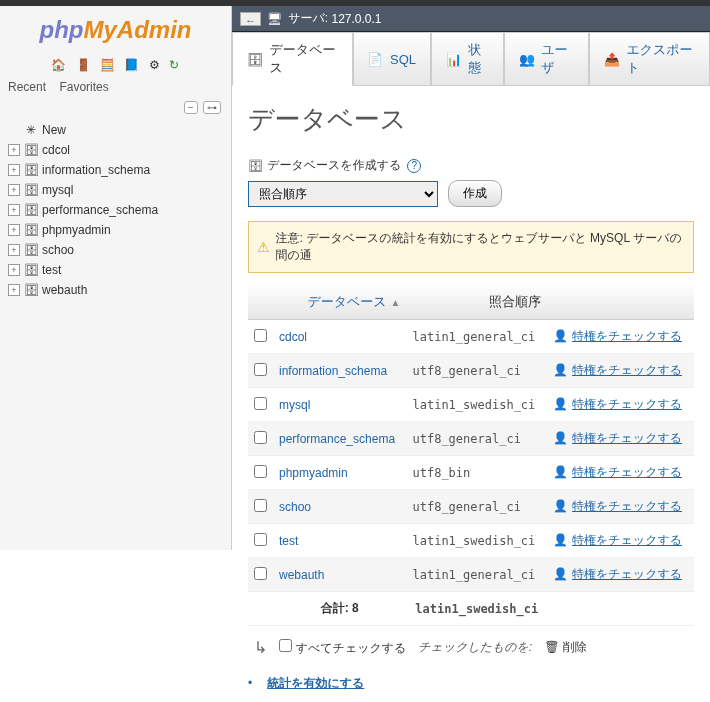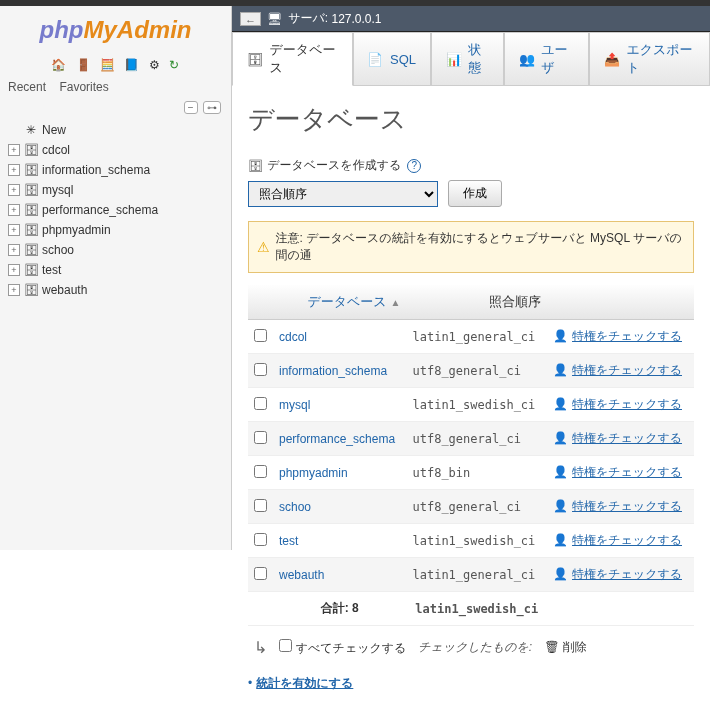--- a/index.html
+++ b/index.html
@@ -32,21 +32,21 @@
 .maintab .ticon{margin-right:6px;font-size:13px}
 .content{padding:16px}
 h1.page-title{font-size:26px;font-weight:normal;color:#555;margin-bottom:20px}
 .create-box{margin-bottom:14px}
 .create-label{margin-bottom:6px;display:flex;align-items:center}
 .create-label .db-icon{margin-right:4px}
 .help-icon{margin-left:6px;color:#2266aa;border:1px solid #2266aa;border-radius:50%;width:14px;height:14px;display:inline-flex;align-items:center;justify-content:center;font-size:10px}
 .create-inputs{display:flex;gap:10px;align-items:center}
 .create-inputs input[type=text]{border:1px solid #aaa;padding:4px 6px;width:160px;font-size:12px}
 .create-inputs select{border:1px solid #2266aa;padding:4px 6px;width:190px;font-size:12px}
-.btn{border:1px solid #aaa;background:linear-gradient(#fefefe,#e0e0e0);padding:4px 14px;border-radius:3px;cursor:pointer;font-size:12px}
+.btn{border:1px solid #aaa;background:linear-gradient(#fefefe,#e0e0e0);padding:4px 14px;border-radius:10px;cursor:pointer;font-size:12px}
 .notice{border:1px solid #e6c373;background:#fff8e1;padding:8px;display:flex;align-items:center;margin-bottom:12px}
 .notice .warn-icon{color:#e6a500;margin-right:6px;font-size:14px}
 .dbtable{width:100%;border-collapse:collapse}
 .dbtable th{background:linear-gradient(#fefefe,#e6e6e6);border-bottom:1px solid #ccc;padding:8px 6px;text-align:right;font-weight:normal;font-size:13px}
 .dbtable th a{color:#2266aa;text-decoration:none}
 .sort-icon{color:#888;font-size:10px;margin-left:4px}
 .dbtable td{padding:8px 6px;border-bottom:1px solid #eee}
 .dbtable tr.odd td{background:#f5f5f5}
 .db-link{color:#2266aa;text-decoration:none}
 .collation{font-family:monospace;color:#555;}
@@ -254,17 +254,17 @@
         </tfoot>
       </table>
 
       <div class="footer-actions">
         <span class="arrow-up">↳</span>
         <label><input type="checkbox" style=""> <span>すべてチェックする</span></label>
         <span style="font-style:italic;color:#555">チェックしたものを:</span>
         <span><span>🗑</span> <span>削除</span></span>
       </div>
       <div style="padding:6px 0">
-        <span class="li-dot">•</span><a href="#" class="bullet-link" style="margin-left:0">統計を有効にする</a>
+        <span class="li-dot">•</span><a href="#" class="bullet-link" style="margin-left:11px">統計を有効にする</a>
       </div>
     </div>
   </div>
 </div>
 
 </body></html>

